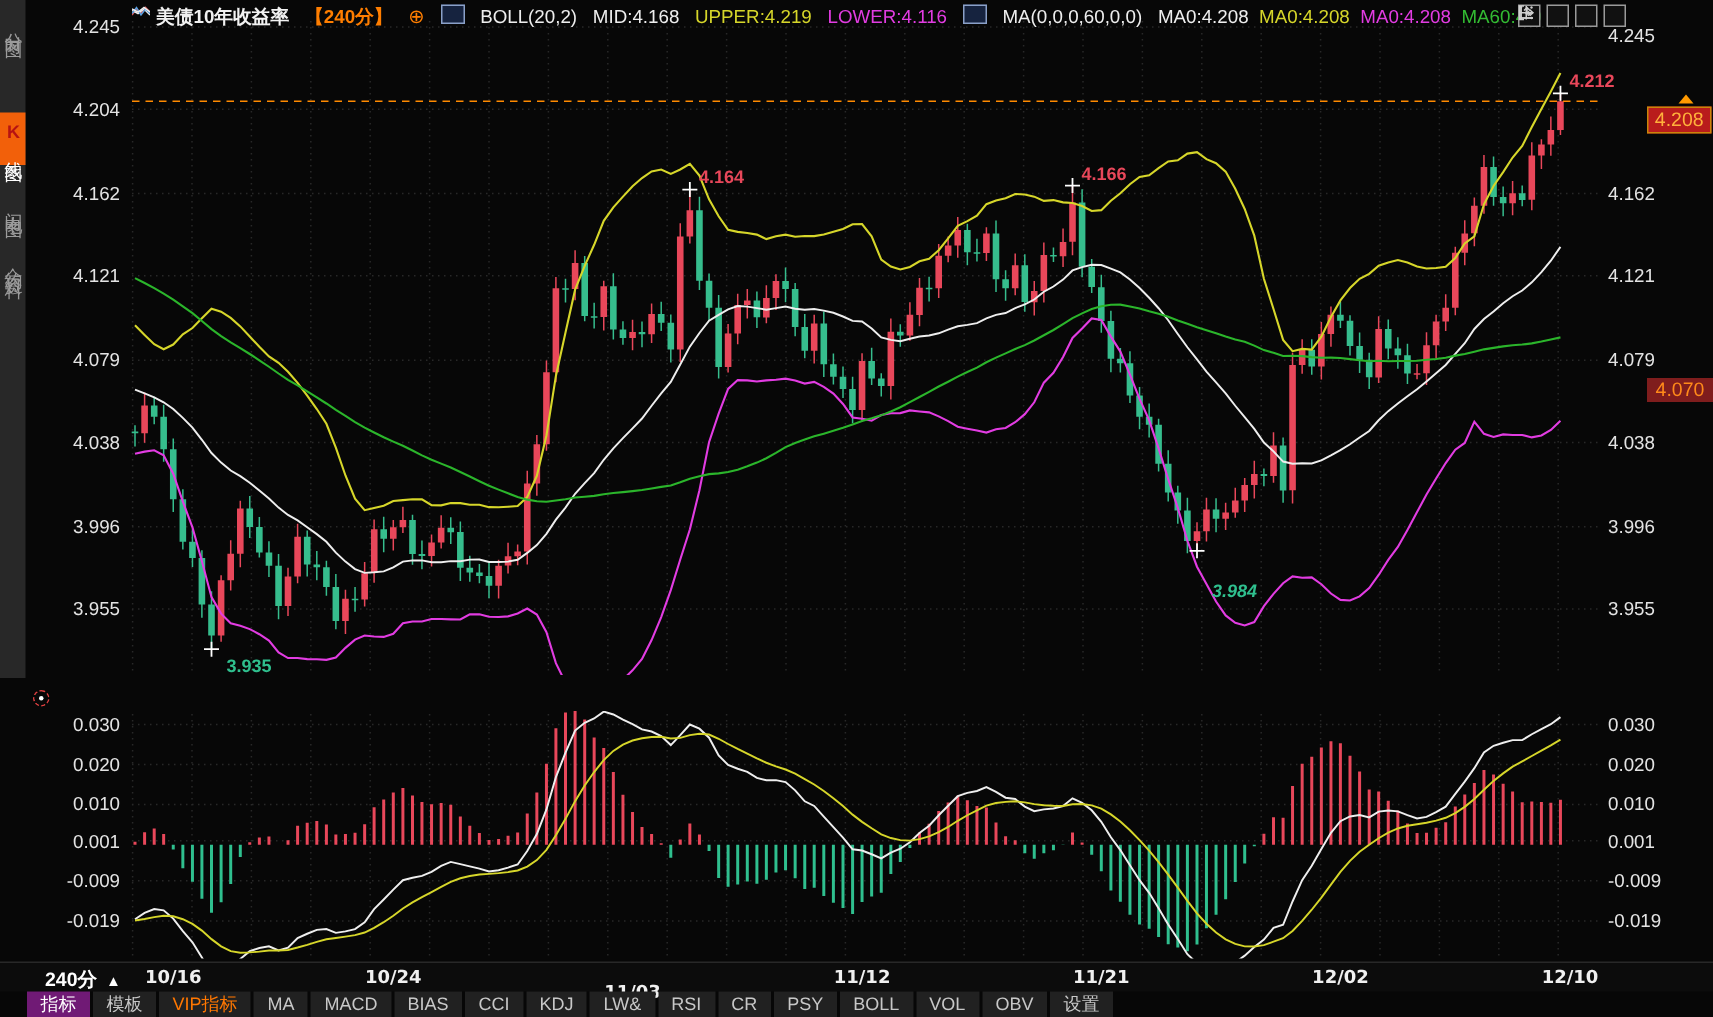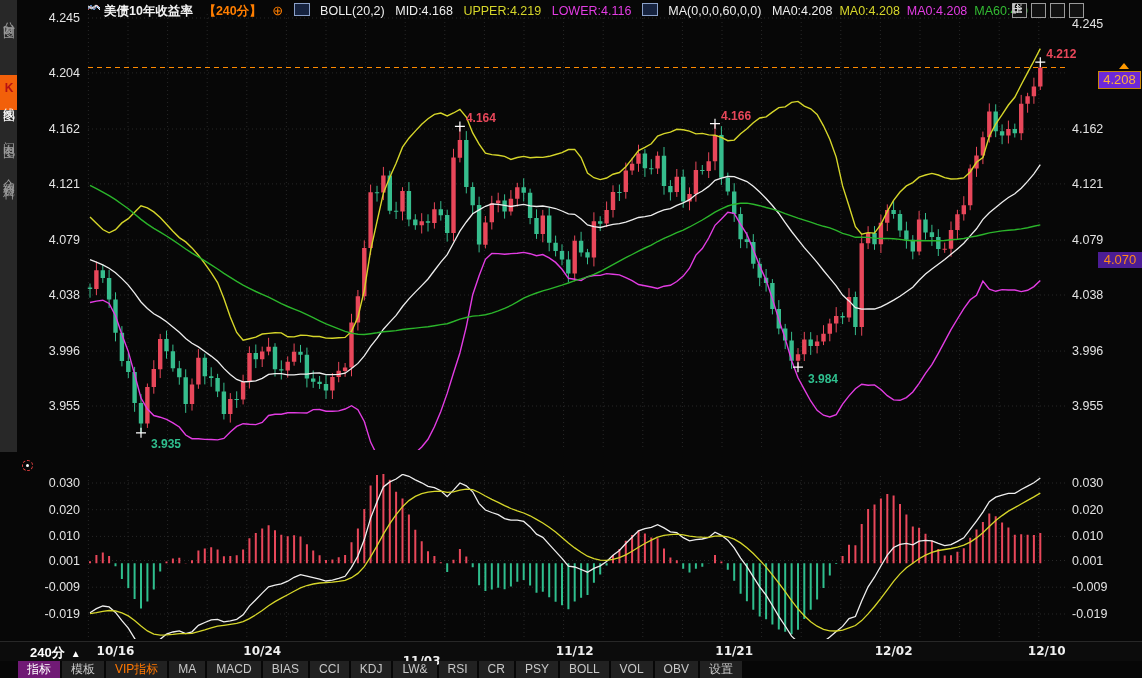--- a/index.html
+++ b/index.html
@@ -32,24 +32,24 @@
   .macd-row{position:absolute;left:88px;top:456px;font-size:12.5px;white-space:nowrap;z-index:5;}
   .macd-row span{margin-right:8px;}
   .gear-dot{position:absolute;left:22px;top:460px;width:9px;height:9px;border:1px dashed #e04040;
             border-radius:50%;z-index:5;cursor:pointer;}
   .gear-dot:after{content:"";position:absolute;left:3px;top:3px;width:3px;height:3px;background:#fff;border-radius:50%;}
   
   .ann{position:absolute;font-size:12px;font-weight:bold;z-index:4;}
   .ann.high{color:#e8475a;}.ann.low{color:#2fbf8e;}
   
   .badge-last{position:absolute;left:1098px;top:71px;width:41px;height:16px;border:1px solid #c8860a;
-              background:#6d28d9;color:#ffb13b;font-size:13px;line-height:16px;text-align:center;z-index:8;}
+              background:#b91c1c;color:#ffb13b;font-size:13px;line-height:16px;text-align:center;z-index:8;}
   .badge-arrow{position:absolute;left:1119px;top:63px;width:0;height:0;z-index:8;
                border-left:5px solid transparent;border-right:5px solid transparent;border-bottom:6px solid #ff9a00;}
-  .badge-ref{position:absolute;left:1098px;top:252px;width:44px;height:16px;background:#4c1d95;
+  .badge-ref{position:absolute;left:1098px;top:252px;width:44px;height:16px;background:#7f1d1d;
              color:#ff8a1a;font-size:13px;line-height:16px;text-align:center;z-index:8;}
   
   .daterow{position:absolute;left:0;top:641px;width:1142px;height:19px;background:#0c0c0c;
            border-top:1px solid #282828;z-index:6;}
   .period-lbl{position:absolute;left:30px;top:2px;color:#ffffff;font-weight:bold;font-size:13px;cursor:pointer;}
   .period-lbl .tri{font-size:10px;margin-left:6px;}
   .datelbl{position:absolute;top:2px;transform:translateX(-50%);color:#f0f0f0;font-weight:bold;
            font-size:12px;font-family:"DejaVu Sans",sans-serif;}
   
   .btoolbar{position:absolute;left:18px;top:661px;height:17px;display:flex;gap:2px;z-index:7;}
@@ -205,21 +205,21 @@
       <div class="axlbl axR" style="top: 580.23px;">-0.009</div>
       <div class="axlbl axR" style="top: 606.96px;">-0.019</div>
     </div>
 
   <div class="gear-dot"></div>
 
   <div id="anns">
       <div class="ann low" style="left: 151.024px; top: 436.758px;">3.935</div>
       <div class="ann high" style="left: 465.924px; top: 111.372px;">4.164</div>
       <div class="ann high" style="left: 721.044px; top: 108.696px;">4.166</div>
-      <div class="ann low" style="left: 807.958px; top: 372px;">3.984</div>
+      <div class="ann low" style="left: 807.958px; top: 387px; font-style: italic;">3.984</div>
       <div class="ann high" style="left: 1046.32px; top: 47.1517px;">4.212</div>
     </div>
 
   <div class="badge-arrow"></div>
   <div class="badge-last">4.208</div>
   <div class="badge-ref">4.070</div>
 
   <div class="daterow">
     <div class="period-lbl">
       <span>240分</span><span class="tri">▲</span>

